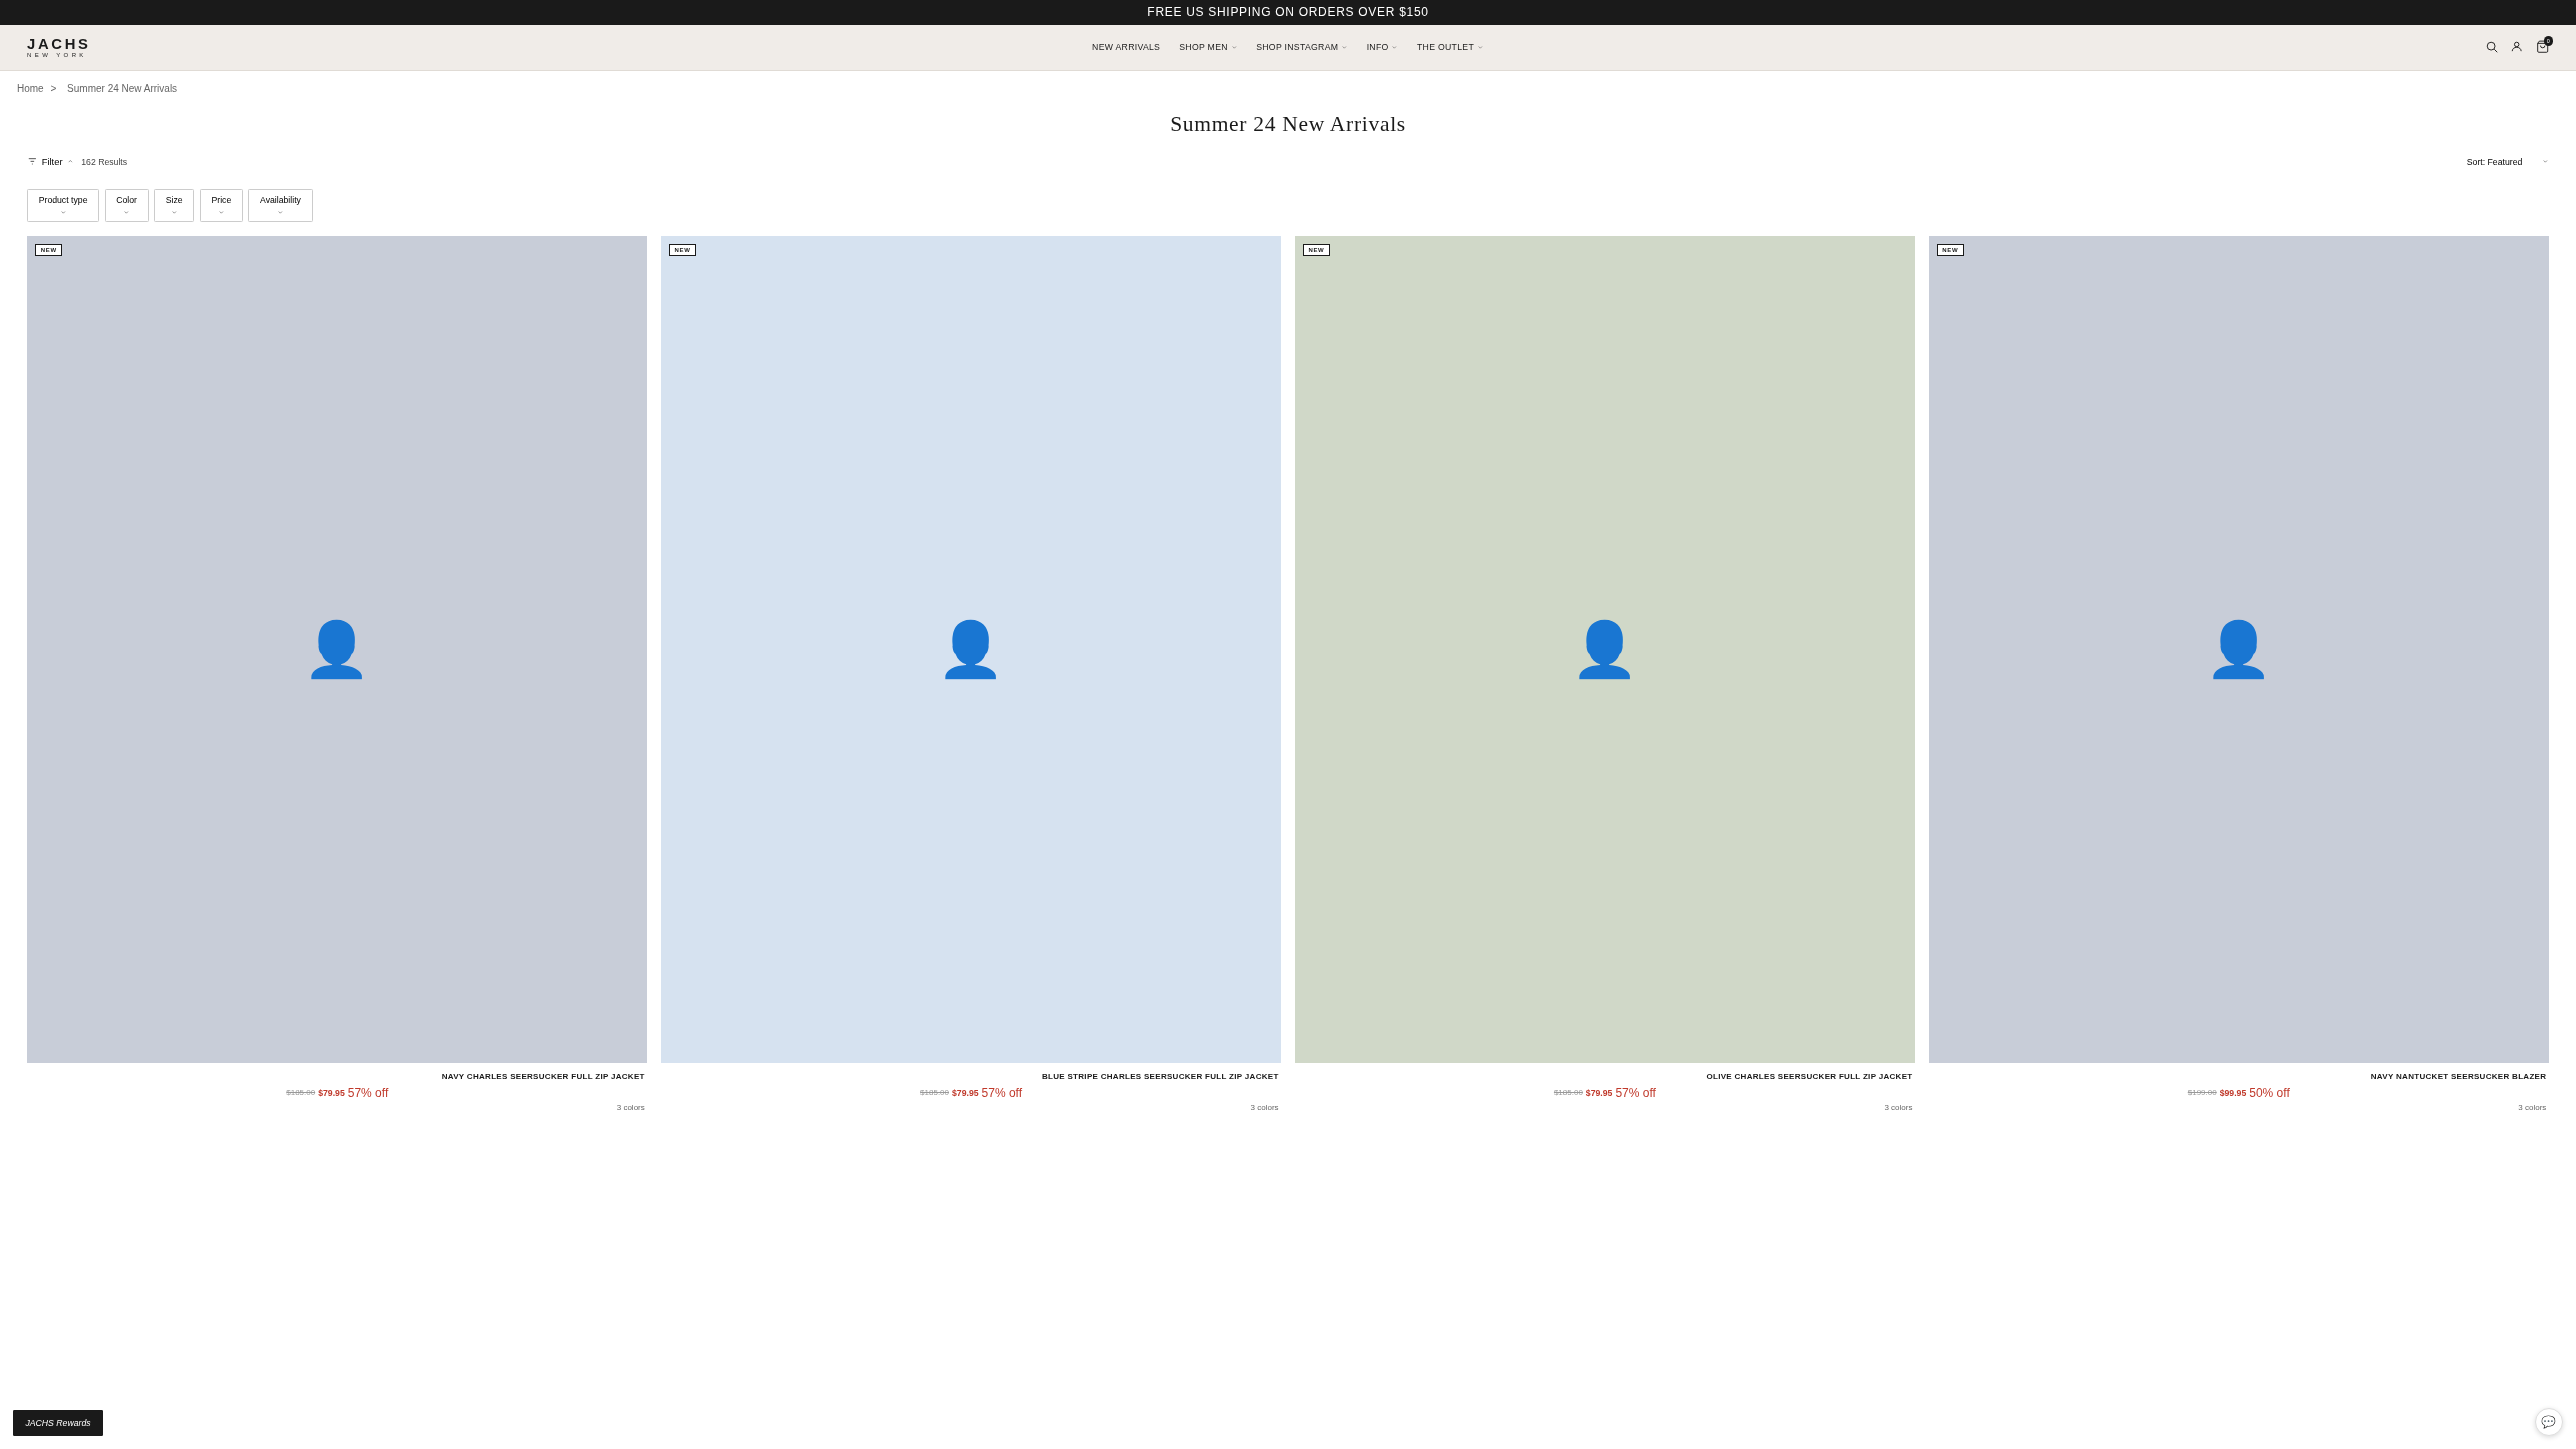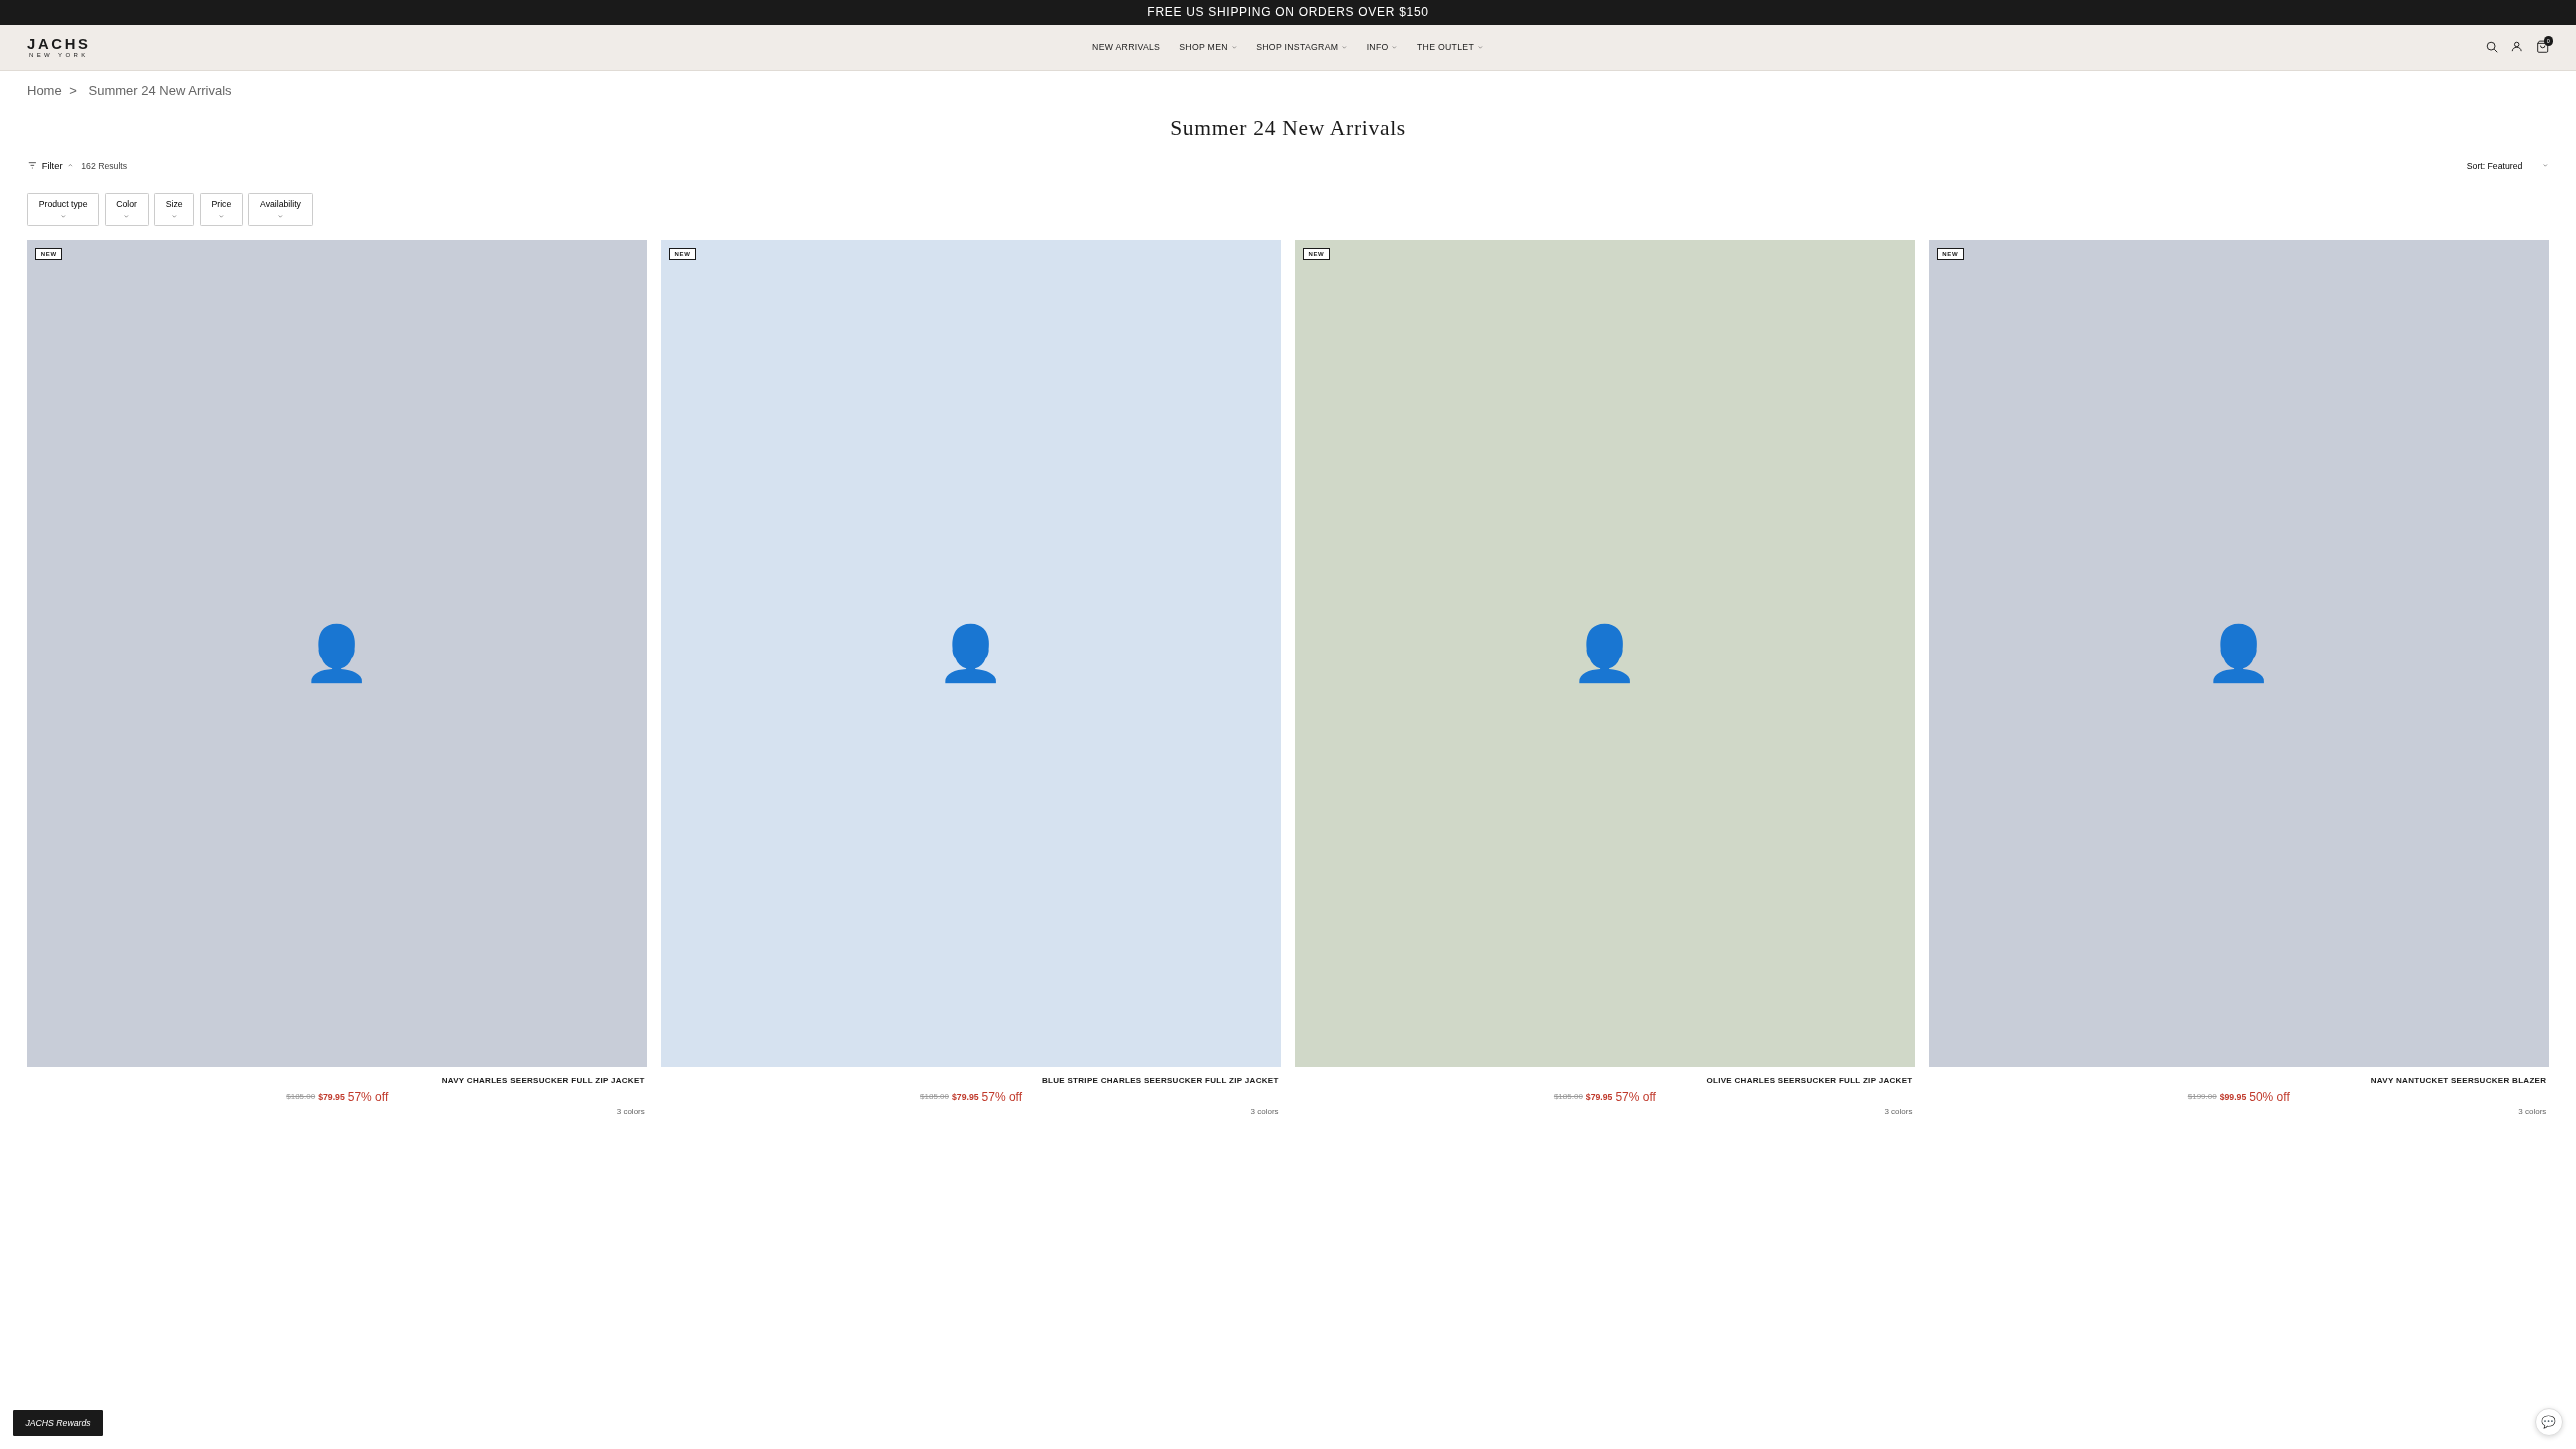--- a/index.html
+++ b/index.html
@@ -21,21 +21,21 @@
       padding: 12px 27px;
       display: flex;
       align-items: center;
       justify-content: space-between;
       border-bottom: 0.7px solid #e0dbd5;
     }
 
     .logo {
       display: flex;
       flex-direction: column;
-      align-items: center;
+      align-items: flex-start;
       text-decoration: none;
       color: #1a1a1a;
     }
 
     .logo-jachs {
       font-size: 14.8px;
       font-weight: 700;
       letter-spacing: 2.7px;
       line-height: 1;
     }
@@ -91,22 +91,22 @@
       font-size: 5.4px;
       width: 9.4px;
       height: 9.4px;
       display: flex;
       align-items: center;
       justify-content: center;
     }
 
     
     .breadcrumb {
-      padding: 12px 27px;
-      font-size: 13px;
+      padding: 12px 17px;
+      font-size: 10px;
       color: #666;
     }
 
     .breadcrumb a { color: #666; text-decoration: none; }
     .breadcrumb span { margin: 0 4px; }
 
     
     .page-title {
       text-align: center;
       font-size: 21.5px;

